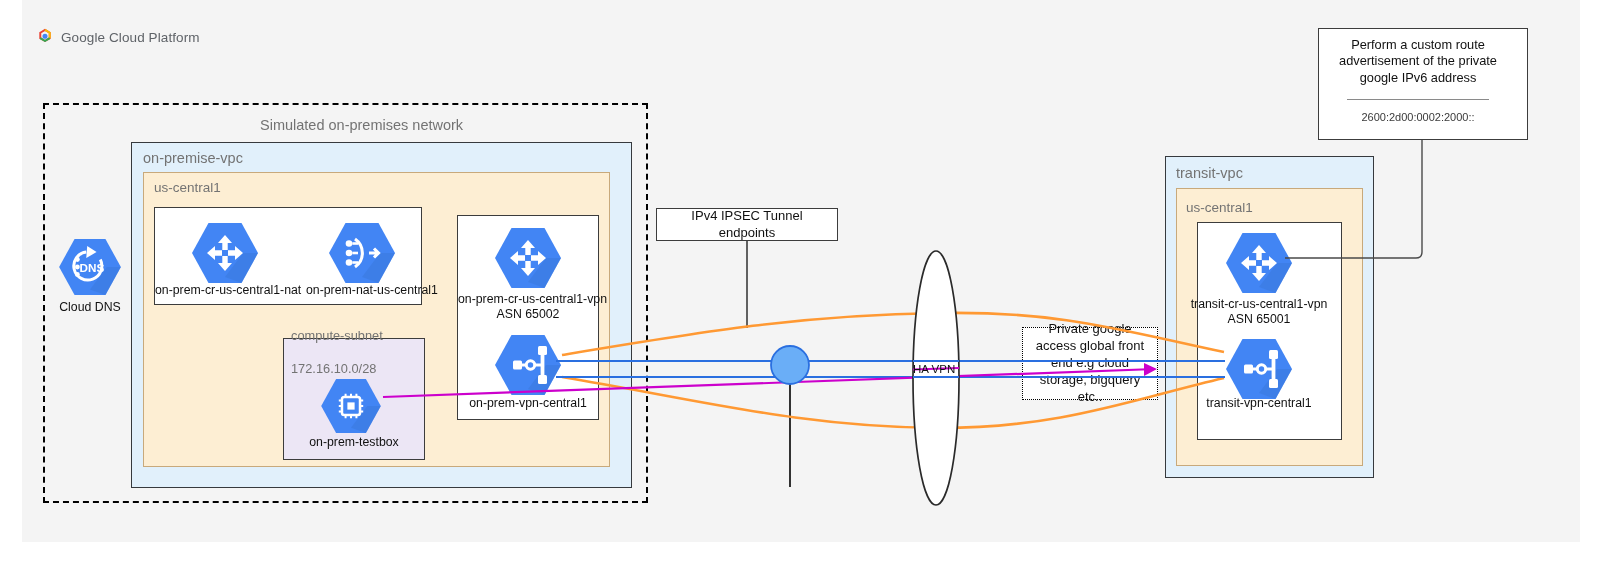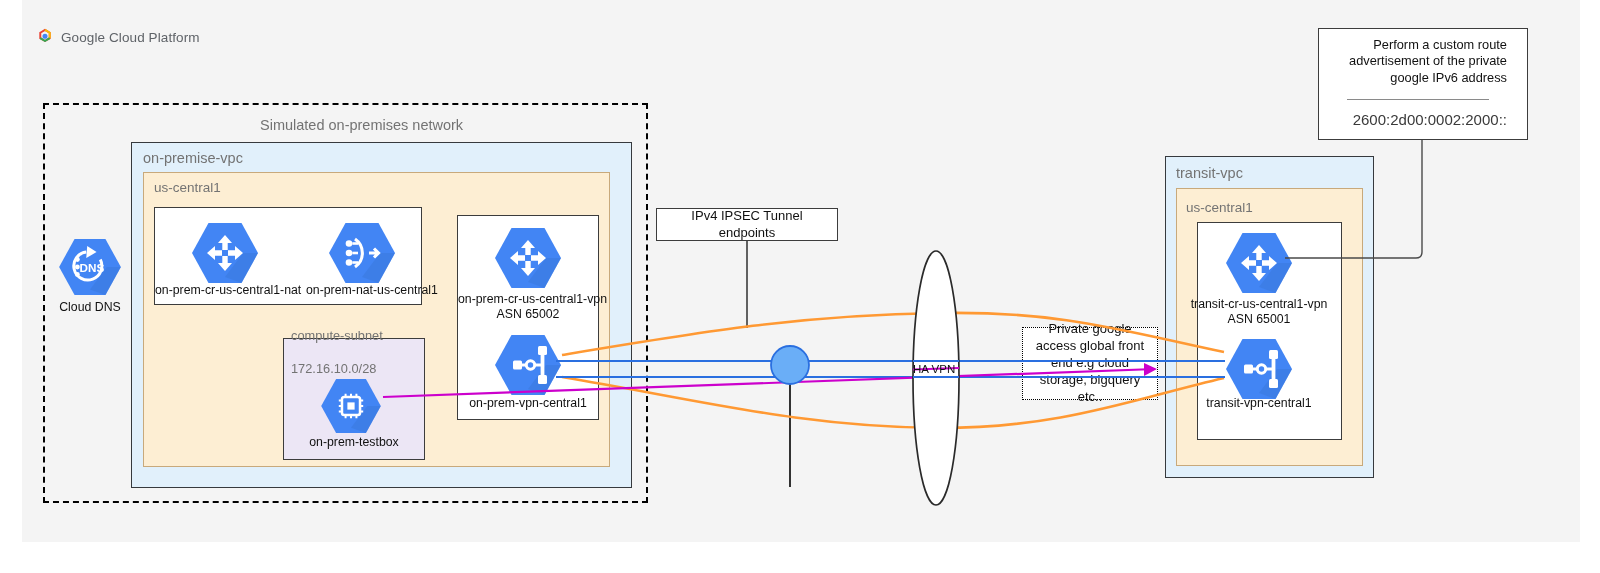--- a/index.html
+++ b/index.html
@@ -76,28 +76,28 @@
     background: #ffffff;
     display: flex; align-items: center; justify-content: center;
     text-align: center;
     font-size: 13px; color: #111;
     line-height: 1.3;
     padding: 2px 4px;
   }
   #route-callout {
     display: block;
     padding: 8px 20px 6px 10px;
-    text-align: right;
+    text-align: center;
   }
   #route-callout .rc-main { font-size: 12.8px; line-height: 1.28; color:#111; }
   #route-callout .rc-rule {
     height: 1px; background: #8a8a8a;
     margin: 13px 18px 11px 18px;
   }
-  #route-callout .rc-addr { font-size: 15px; color: #3a3a3a; }
+  #route-callout .rc-addr { font-size: 11px; color: #3a3a3a; }
 
   
   .node-label {
     position: absolute;
     font-size: 12.3px; color: #111;
     text-align: center; white-space: nowrap;
     line-height: 1.25;
   }
 
   .icon { position: absolute; }

